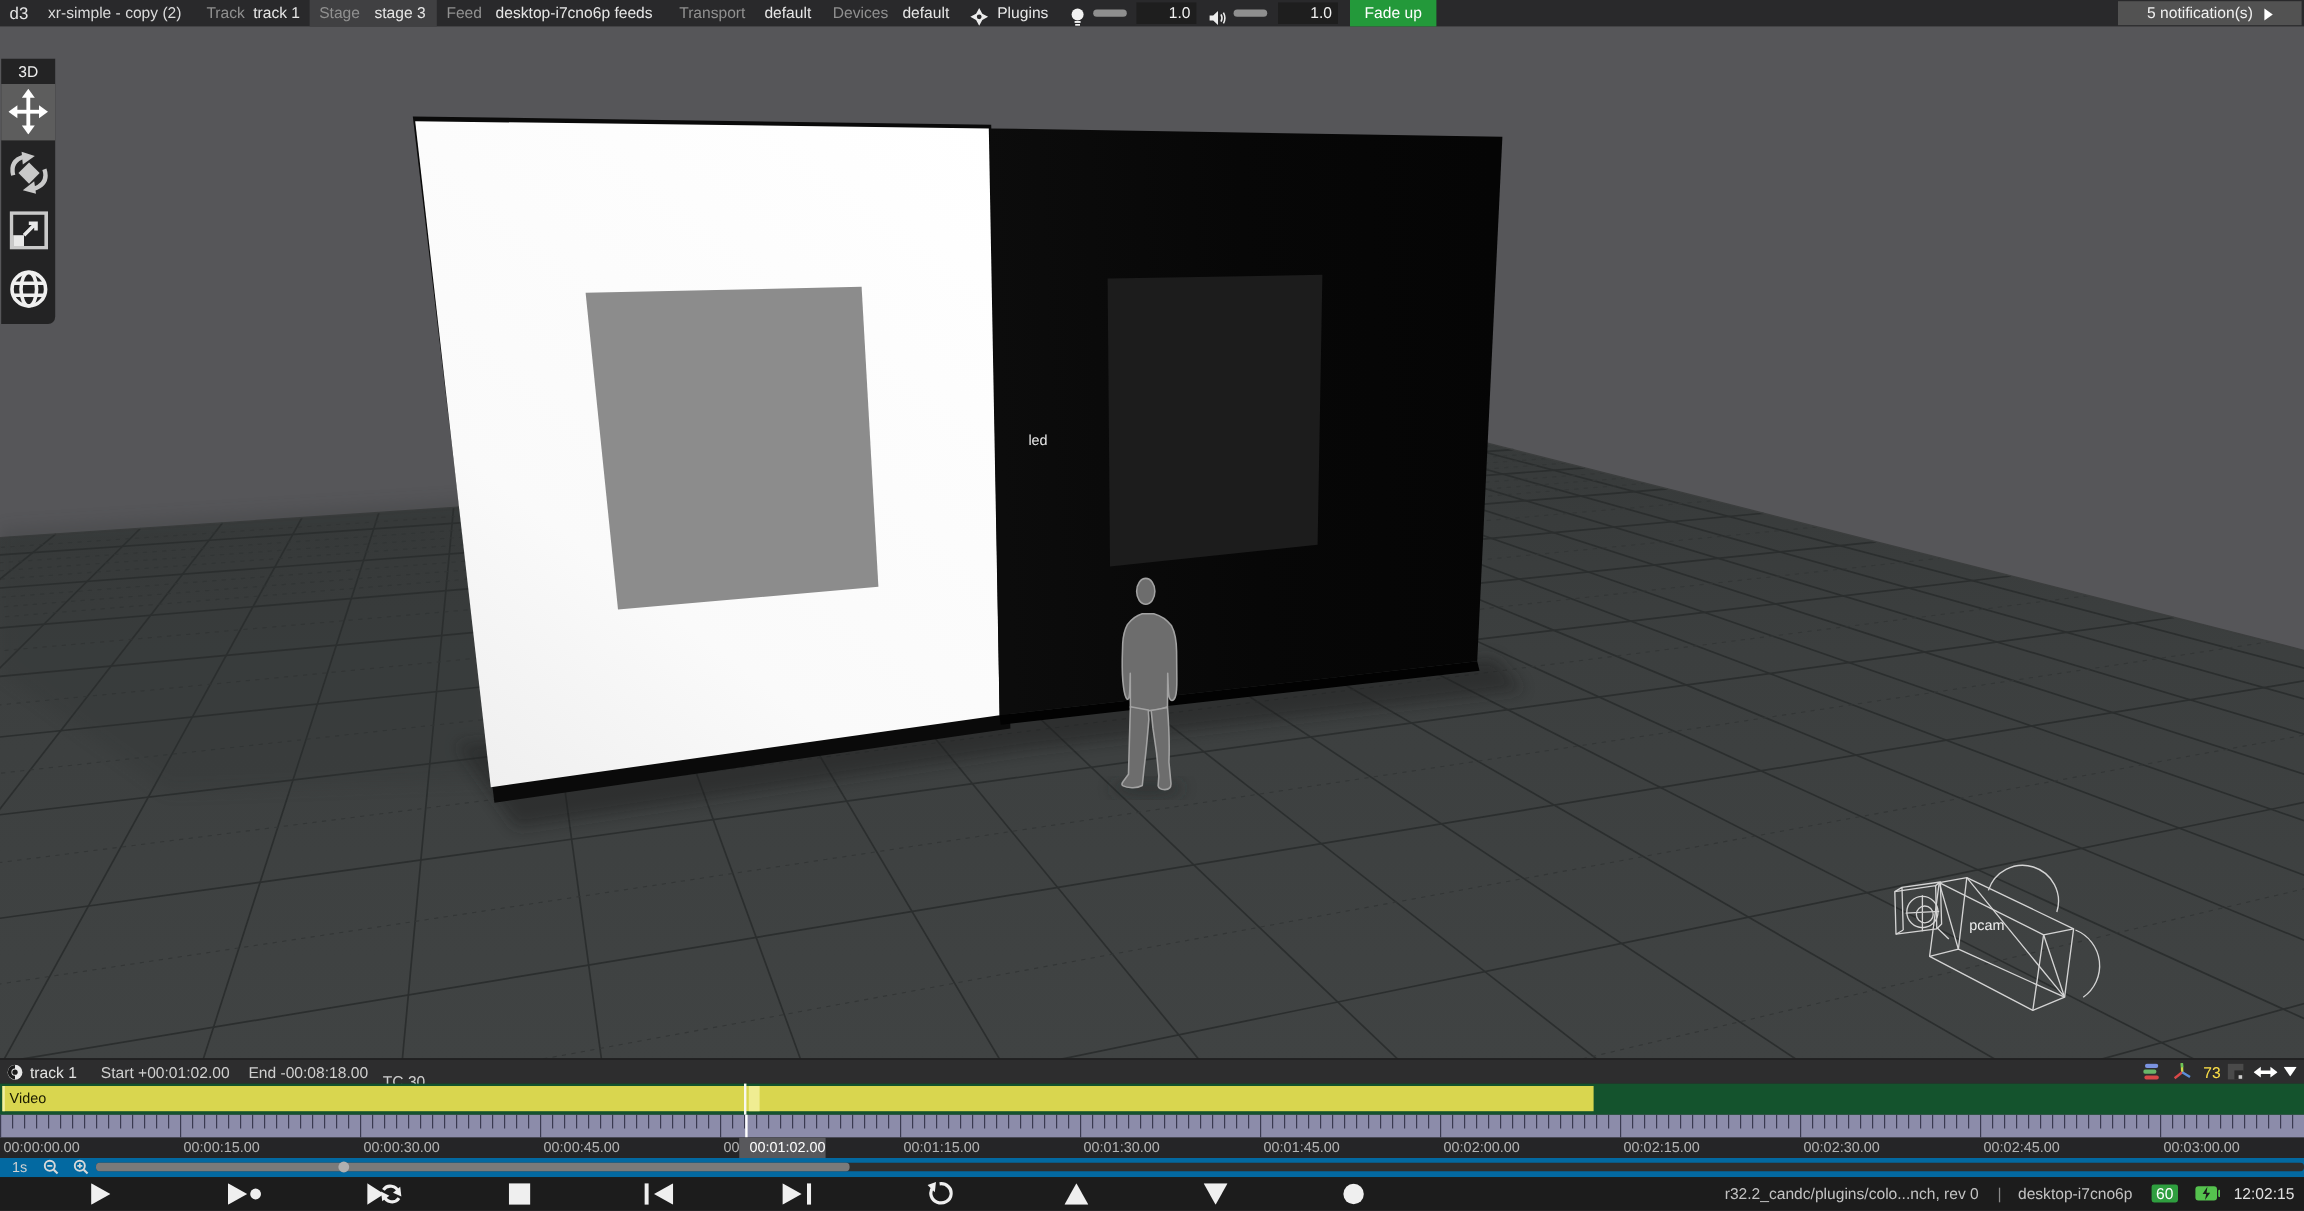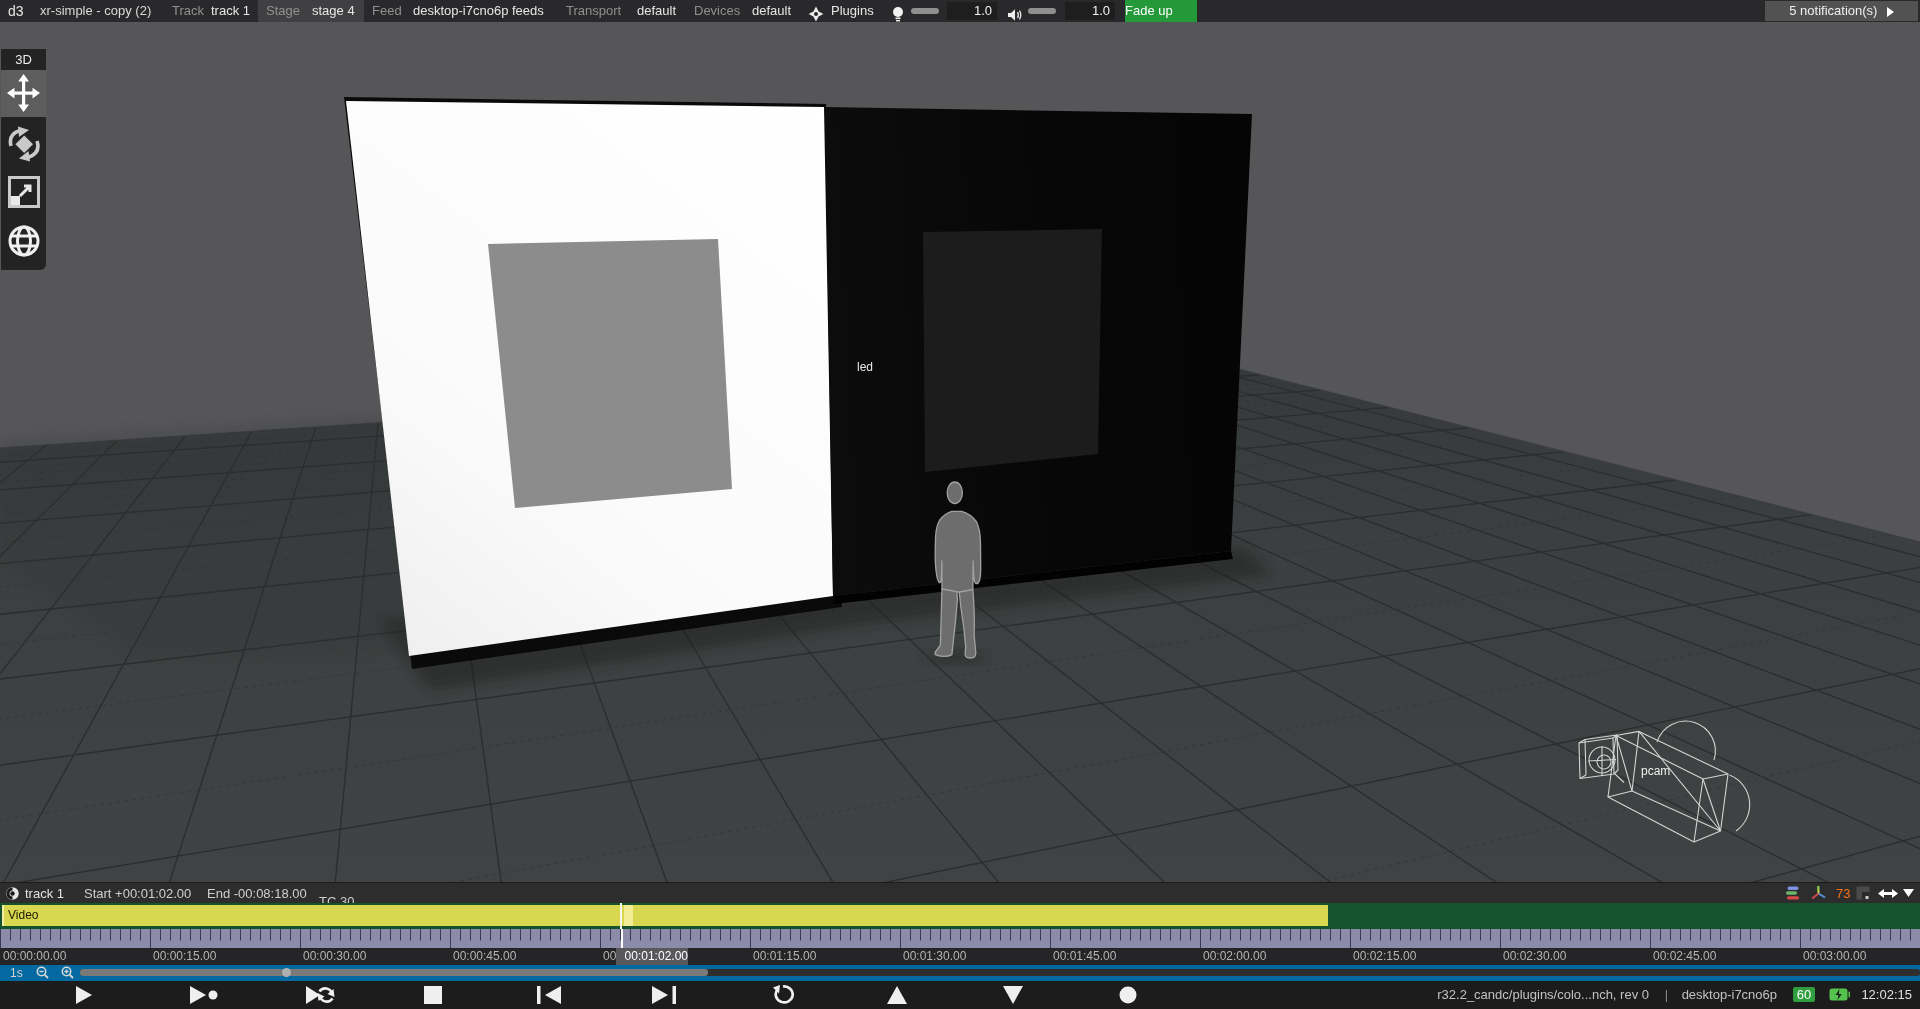--- a/index.html
+++ b/index.html
@@ -2,21 +2,21 @@
 <html><head><meta charset="utf-8"><style>
 *{margin:0;padding:0;box-sizing:border-box}
 html,body{width:1920px;height:1009px;overflow:hidden;background:#565659;font-family:"Liberation Sans",sans-serif;-webkit-font-smoothing:antialiased;}
 #app{position:relative;width:1920px;height:1009px}
 
 #topbar{position:absolute;left:0;top:0;width:1920px;height:22px;background:#29292b;color:#e6e6e6;font-size:13px;z-index:30}
 #topbar .it{position:absolute;top:0;height:22px;line-height:22px;white-space:nowrap}
 .dim{color:#909090}
 #seltab{position:absolute;left:258px;top:0;width:106px;height:22px;background:#404042}
 #notif{position:absolute;right:2px;top:1px;height:20px;background:#525252;color:#f0f0f0;font-size:13px;line-height:20px;padding:0 24px;z-index:31}
-#fadeup{position:absolute;left:1125px;top:0px;width:72px;height:22px;background:#23993a;color:#fff;line-height:22px;font-size:13px}
+#fadeup{position:absolute;left:1125px;top:0px;width:72px;height:22px;background:#23993a;color:#fff;text-align:center;line-height:22px;font-size:13px}
 .numbox{position:absolute;top:2px;height:18px;width:50px;background:#1e1e1e;color:#f0f0f0;text-align:right;line-height:18px;padding-right:5px;font-size:13px}
 .sliderbar{position:absolute;top:8px;height:6px;background:#8f8f8f;border-radius:3px}
 
 #timeline{position:absolute;left:0;top:882px;width:1920px;height:127px;background:#232323;z-index:20}
 #trackhead{position:absolute;left:0;top:0;width:1920px;height:21px;background:#2d2d2e;color:#e2e2e2;font-size:13px;border-top:1px solid #1c1c1c}
 #videorow{position:absolute;left:0;top:21px;width:1920px;height:26px;background:#14532d}
 #videobar{position:absolute;left:2px;top:2px;width:1326px;height:21px;background:#d9d64f;border-left:2px solid #f2efa0}
 #videobar span{position:absolute;left:4px;top:3px;font-size:12px;color:#1a1a00}
 #ruler{position:absolute;left:0;top:47px;width:1920px;height:19px;background:#8c8caa}
 #labels{position:absolute;left:0;top:66px;width:1920px;height:17px;background:#252527;color:#b4b4b4;font-size:12px}
@@ -154,21 +154,21 @@
  <text x="1641" y="775" fill="#f0f0f0" font-size="12">pcam</text>
 </svg>
 
 <div id="topbar">
  <div id="seltab"></div>
  <div class="it" style="left:8px;font-size:14px">d3</div>
  <div class="it" style="left:40px;color:#dadada">xr-simple - copy (2)</div>
  <div class="it dim" style="left:172px">Track</div>
  <div class="it" style="left:211px">track 1</div>
  <div class="it dim" style="left:266px">Stage</div>
- <div class="it" style="left:312px">stage 4</div>
+ <div class="it" style="left:312px">stage 3</div>
  <div class="it dim" style="left:372px">Feed</div>
  <div class="it" style="left:413px">desktop-i7cno6p feeds</div>
  <div class="it dim" style="left:566px">Transport</div>
  <div class="it" style="left:637px">default</div>
  <div class="it dim" style="left:694px">Devices</div>
  <div class="it" style="left:752px">default</div>
  <svg class="it" style="left:808px;top:3px" width="16" height="16" viewBox="0 0 16 16">
         <path d="M8 0.6 L10.6 5.4 L15.4 8 L10.6 10.6 L8 15.4 L5.4 10.6 L0.6 8 L5.4 5.4 Z M8 6 A2 2 0 1 0 8 10 A2 2 0 1 0 8 6" fill="#ececec" fill-rule="evenodd"></path>
       </svg>
  <div class="it" style="left:831px">Plugins</div>
@@ -240,21 +240,21 @@
           <rect x="1.5" y="0.5" width="11" height="3.4" rx="1.6" fill="#7b93e0"></rect>
           <rect x="0" y="5.3" width="11" height="3.4" rx="1.6" fill="#69b569"></rect>
           <rect x="1" y="10.2" width="12" height="3.4" rx="1.6" fill="#d84848"></rect>
         </svg>
   <svg style="position:absolute;left:1810px;top:2px" width="17" height="17" viewBox="0 0 17 17">
           <path d="M8.5 8.5 L8.2 1" stroke="#cdd848" stroke-width="2"></path>
           <path d="M8.5 8.5 L2.2 13.5" stroke="#d84848" stroke-width="2"></path>
           <path d="M8.5 8.5 L15 12.5" stroke="#5b8fd8" stroke-width="2"></path>
           <path d="M8.2 1 L8.5 4.5" stroke="#69c558" stroke-width="2"></path>
         </svg>
-  <span style="position:absolute;left:1836px;top:3px;color:#f97316">73</span>
+  <span style="position:absolute;left:1836px;top:3px;color:#fde047">73</span>
   <svg style="position:absolute;left:1856px;top:3px" width="14" height="14" viewBox="0 0 14 14">
           <rect x="0.5" y="0.5" width="13" height="13" fill="#4a4a4a"></rect>
           <rect x="6" y="6" width="7.5" height="7.5" fill="#2a2a2a"></rect>
           <rect x="9.5" y="10" width="3" height="3" fill="#cecece"></rect>
         </svg>
   <svg style="position:absolute;left:1878px;top:5px" width="20" height="11" viewBox="0 0 20 11">
           <path d="M0 5.5 L6 1 L6 4 L14 4 L14 1 L20 5.5 L14 10 L14 7 L6 7 L6 10 Z" fill="#fff"></path>
         </svg>
   <svg style="position:absolute;left:1903px;top:6px" width="11" height="8" viewBox="0 0 11 8">
           <path d="M0 0 L11 0 L5.5 8 Z" fill="#fff"></path>

